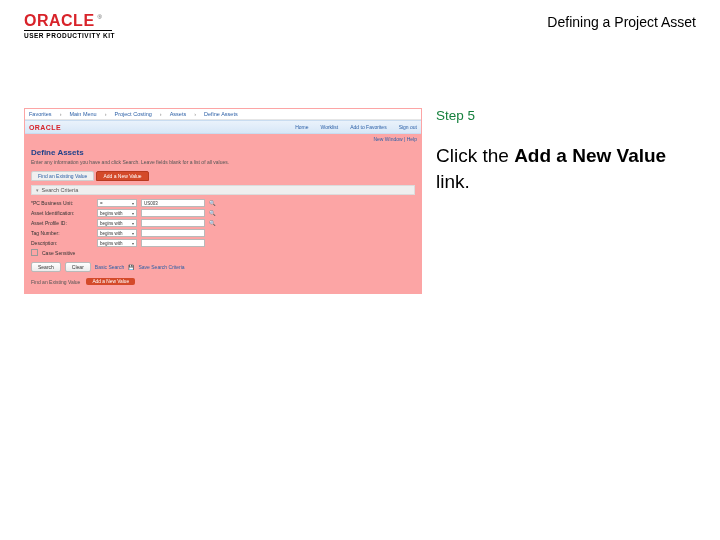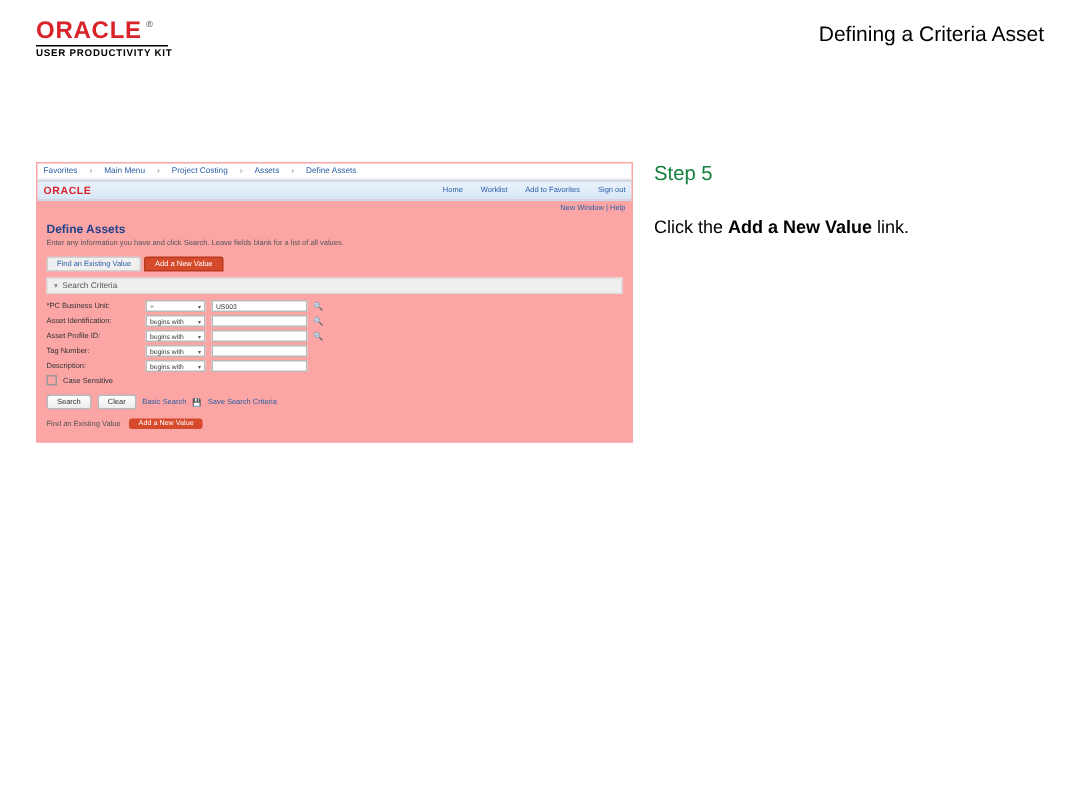--- a/index.html
+++ b/index.html
@@ -47,37 +47,37 @@
   .chk { width: 7px; height: 7px; border: 1px solid #999; display: inline-block; vertical-align: middle; }
   .btn-row { display: flex; align-items: center; gap: 4px; margin: 6px 0 4px 0; font-size: 5px; }
   .btn { border: 1px solid #b9b9b9; background: linear-gradient(#fefefe,#ececec); padding: 1px 6px; border-radius: 2px; color: #333; }
   .link-mini { color: #2b5fa6; }
   .foot-line { display: flex; align-items: center; gap: 6px; font-size: 5px; color: #555; margin-top: 6px; }
   .foot-pill { background: #d44a2a; color: #fff; padding: 1px 6px; border-radius: 2px; font-size: 4.8px; }
   .tri { font-size: 5px; color: #888; }
 
   
   .step-label { font-size: 13.5px; color: #15803d; margin-bottom: 20px; }
-  .instr { font-size: 12px; color: #000; line-height: 1.35; }
+  .instr { font-size: 19px; color: #000; line-height: 1.35; }
   .instr b { font-weight: 700; }
 </style>
 </head>
 <body>
 <div class="page">
 
   <div class="hdr">
     <div class="logo-wrap">
       <div class="oracle-logo">
         <span class="glyph">ORACLE</span>
         <span class="tm">®</span>
       </div>
       <div class="logo-rule"></div>
       <div class="upk">USER PRODUCTIVITY KIT</div>
     </div>
-    <div class="doc-title">Defining a Criteria Asset</div>
+    <div class="doc-title">Defining a Project Asset</div>
   </div>
 
   <div class="content">
 
     <div class="col-left">
       <div class="shot">
 
         <div class="nav-row">
           <span class="crumb">Favorites</span>
             <span class="sep">›</span>

